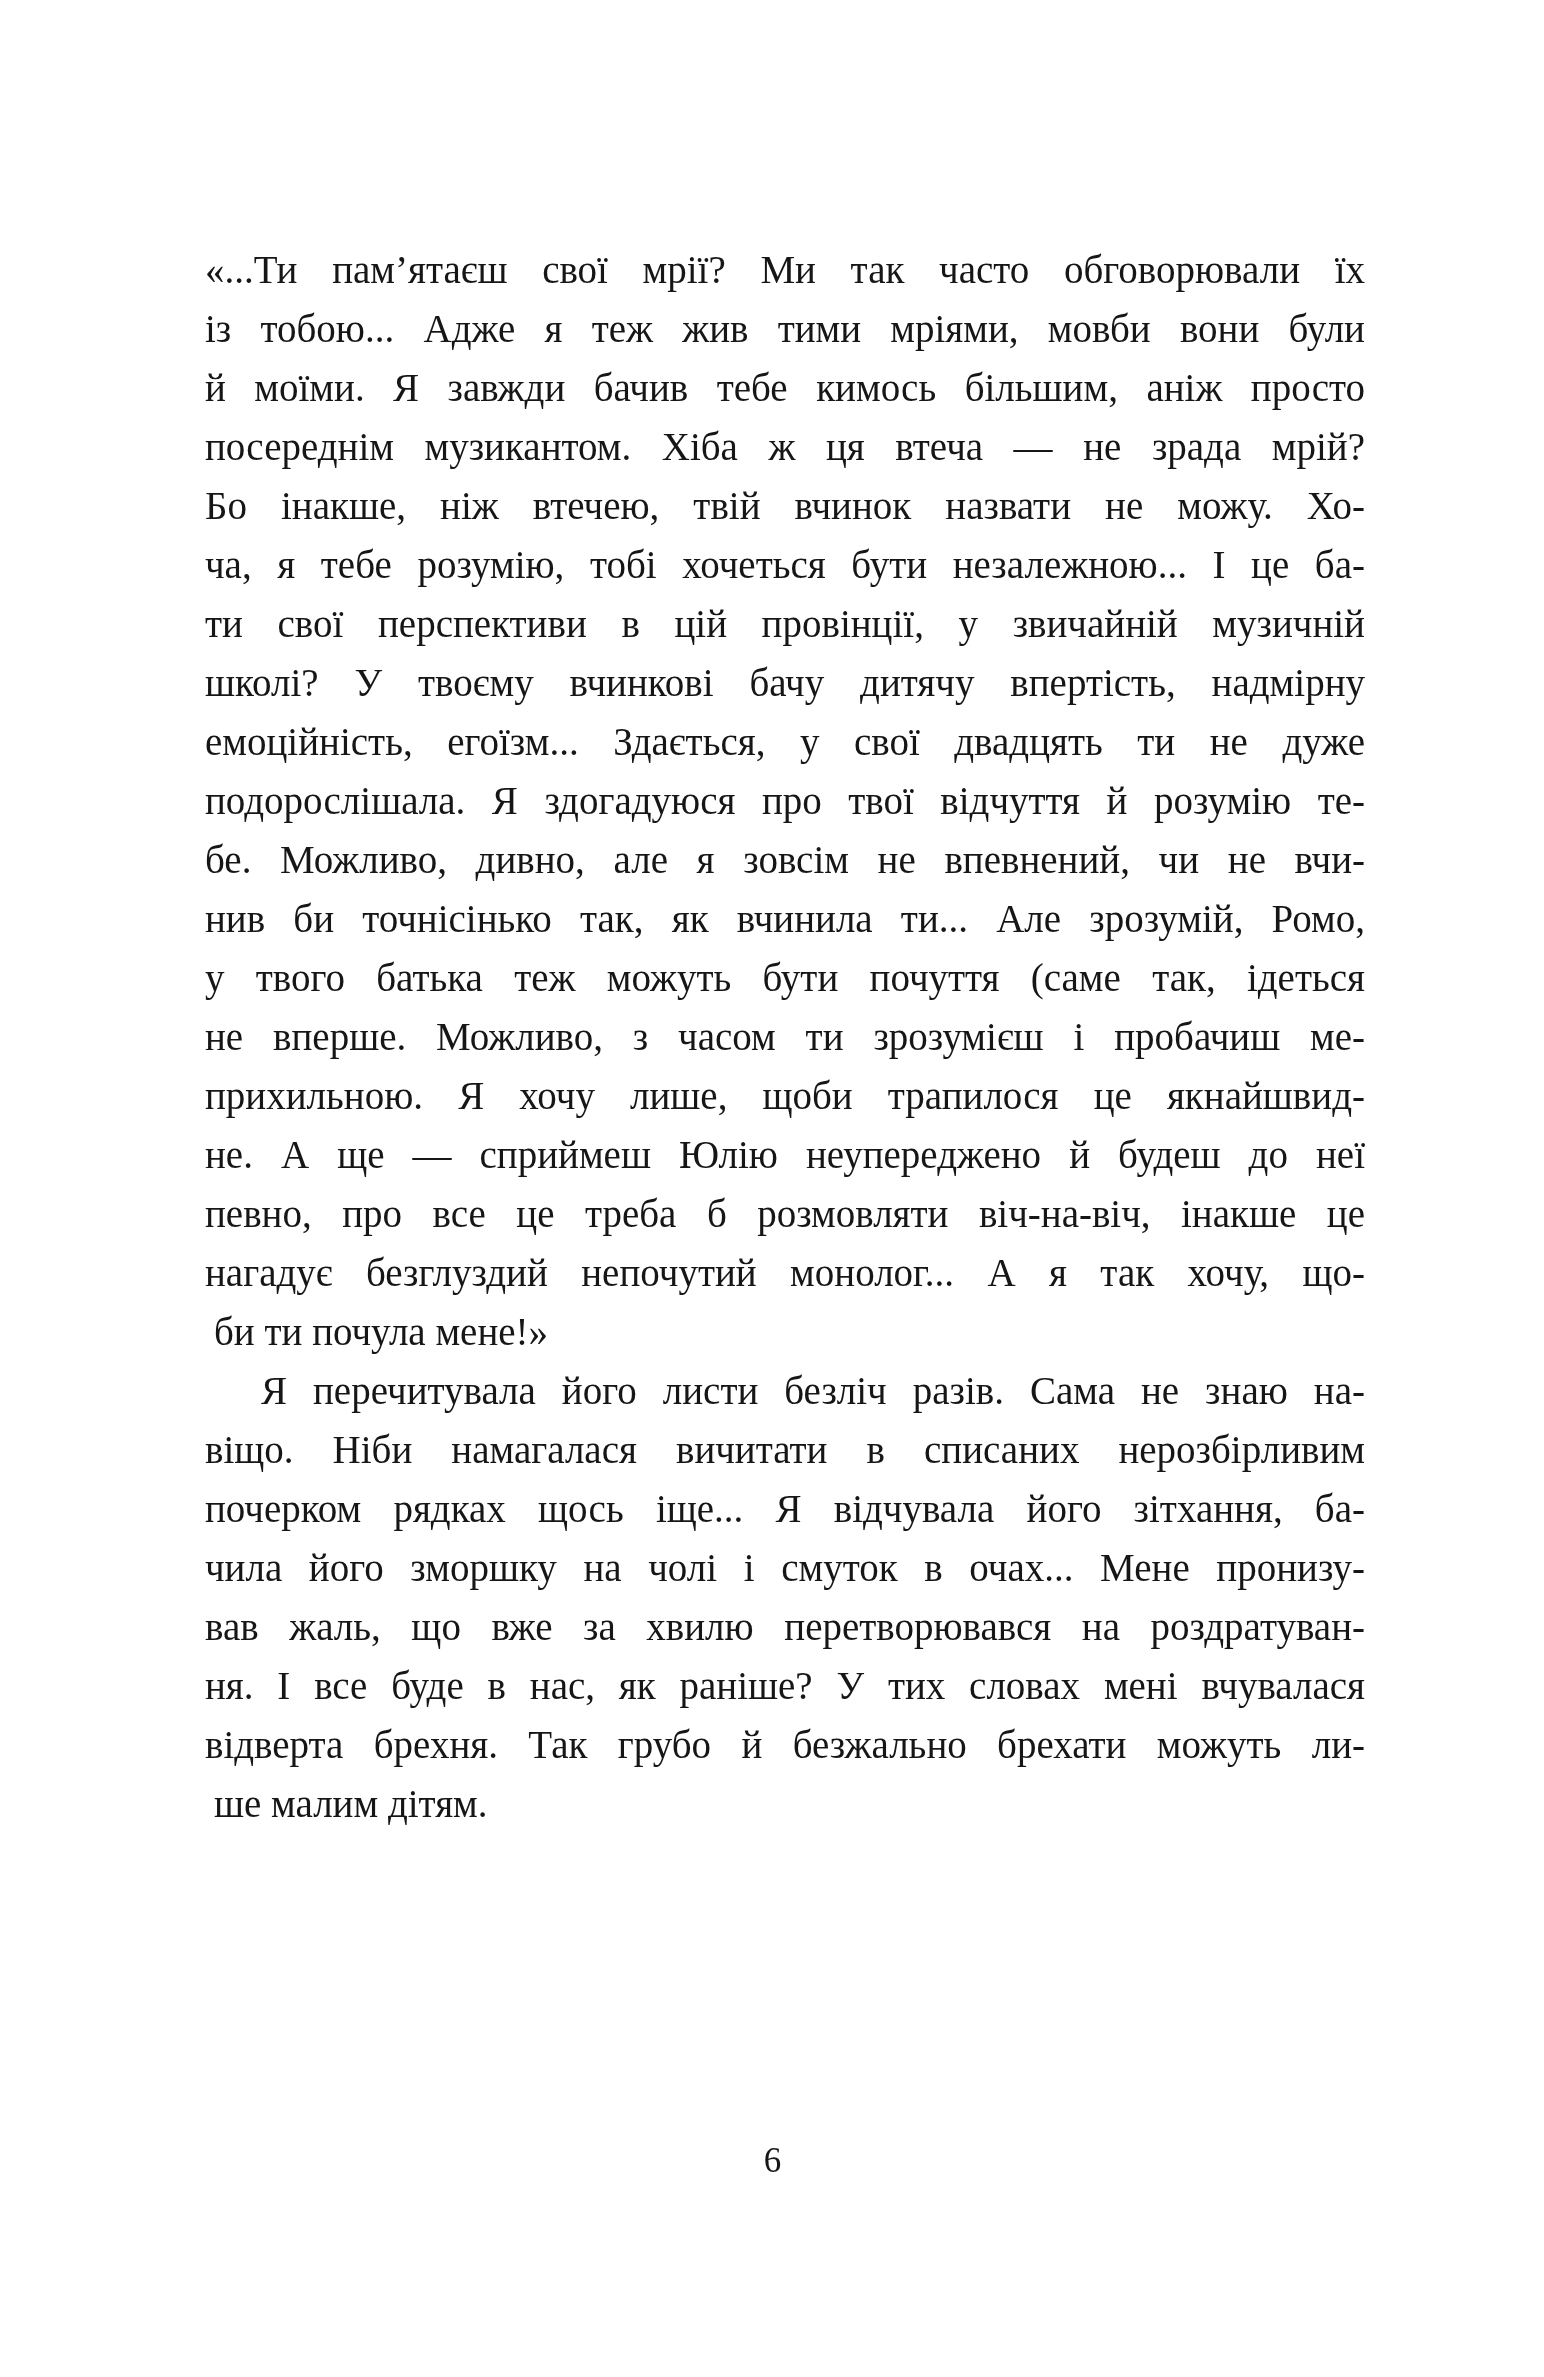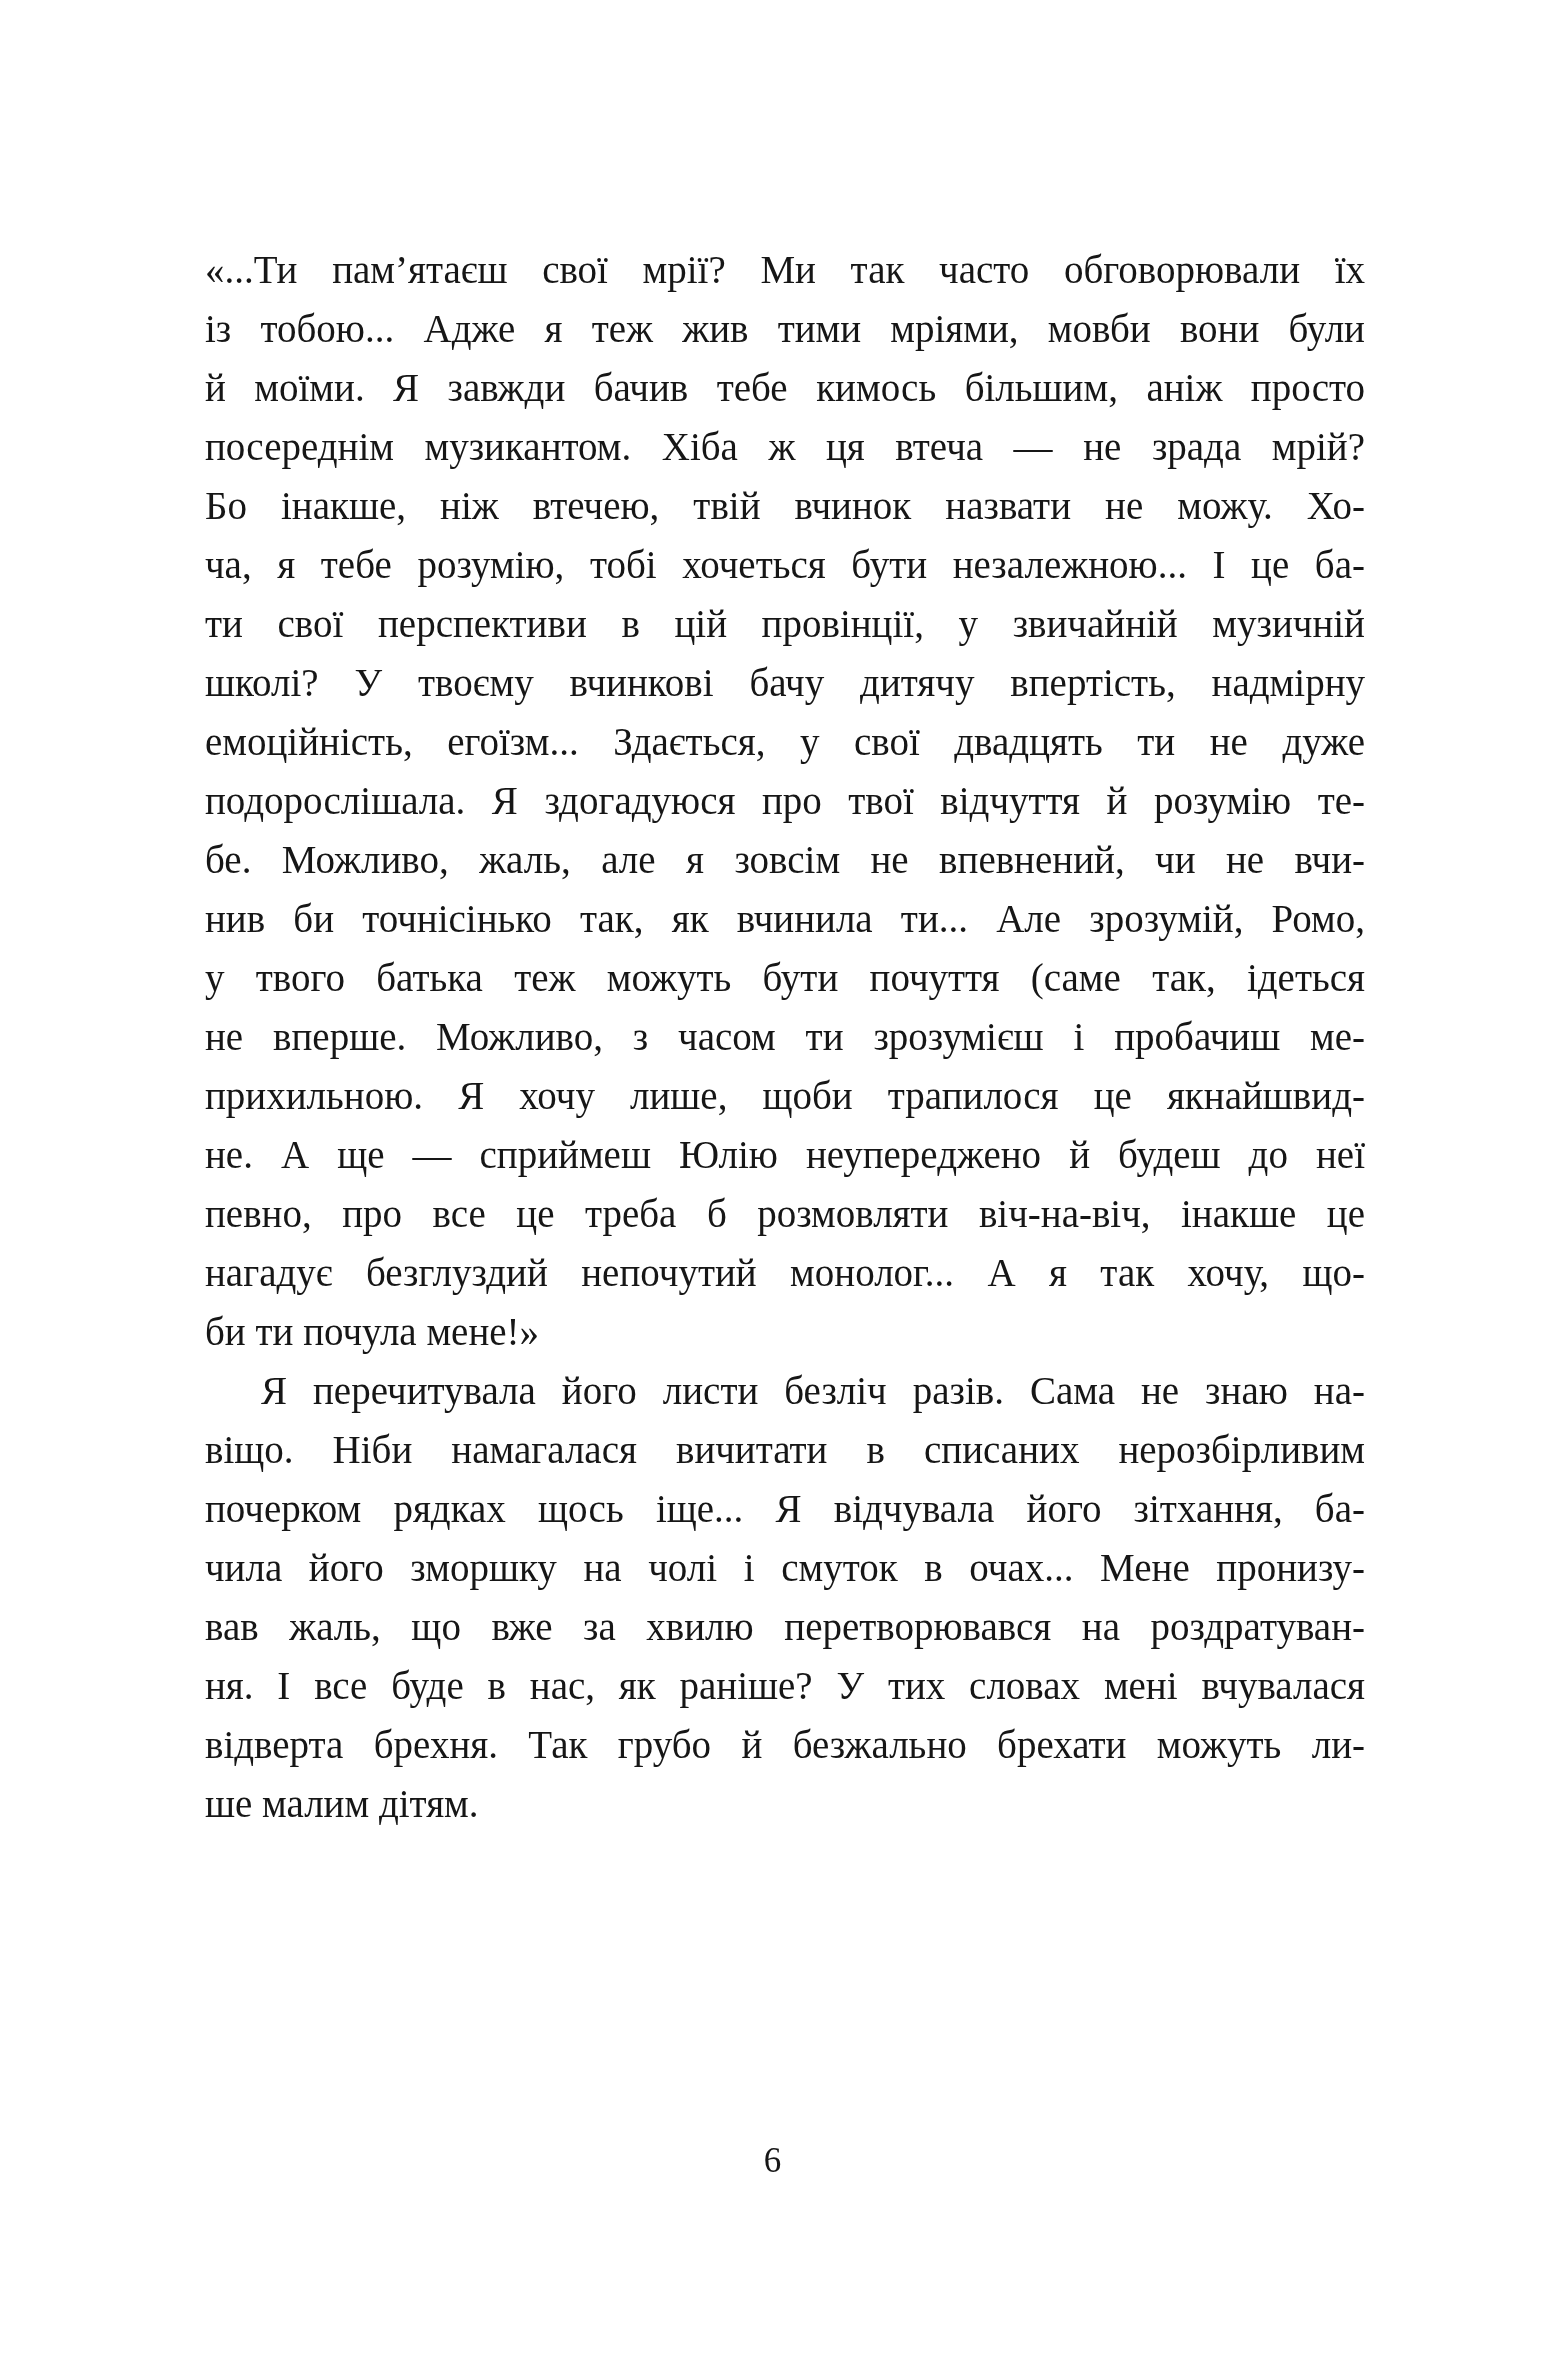--- a/index.html
+++ b/index.html
@@ -27,20 +27,21 @@
   }
   .line {
     font-size: 39px;
     line-height: 59px;
     text-align: justify;
     text-align-last: justify;
     white-space: normal;
   }
   .line.para-end {
     text-align-last: left;
+    margin-left: 9px;
   }
   .line.indent {
     text-indent: 56px;
   }
   .page-number {
     position: absolute;
     top: 2140px;
     left: 0;
     width: 1545px;
     text-align: center;
@@ -58,21 +59,21 @@
     <div class="line">«...Ти пам’ятаєш свої мрії? Ми так часто обговорювали їх</div>
     <div class="line">із тобою... Адже я теж жив тими мріями, мовби вони були</div>
     <div class="line">й моїми. Я завжди бачив тебе кимось більшим, аніж просто</div>
     <div class="line">посереднім музикантом. Хіба ж ця втеча — не зрада мрій?</div>
     <div class="line">Бо інакше, ніж втечею, твій вчинок назвати не можу. Хо-</div>
     <div class="line">ча, я тебе розумію, тобі хочеться бути незалежною... І це ба-</div>
     <div class="line">ти свої перспективи в цій провінції, у звичайній музичній</div>
     <div class="line">школі? У твоєму вчинкові бачу дитячу впертість, надмірну</div>
     <div class="line">емоційність, егоїзм... Здається, у свої двадцять ти не дуже</div>
     <div class="line">подорослішала. Я здогадуюся про твої відчуття й розумію те-</div>
-    <div class="line">бе. Можливо, жаль, але я зовсім не впевнений, чи не вчи-</div>
+    <div class="line">бе. Можливо, дивно, але я зовсім не впевнений, чи не вчи-</div>
     <div class="line">нив би точнісінько так, як вчинила ти... Але зрозумій, Ромо,</div>
     <div class="line">у твого батька теж можуть бути почуття (саме так, ідеться</div>
     <div class="line">не вперше. Можливо, з часом ти зрозумієш і пробачиш ме-</div>
     <div class="line">прихильною. Я хочу лише, щоби трапилося це якнайшвид-</div>
     <div class="line">не. А ще — сприймеш Юлію неупереджено й будеш до неї</div>
     <div class="line">певно, про все це треба б розмовляти віч-на-віч, інакше це</div>
     <div class="line">нагадує безглуздий непочутий монолог... А я так хочу, що-</div>
     <div class="line para-end">би ти почула мене!»</div>
   </div>
 

